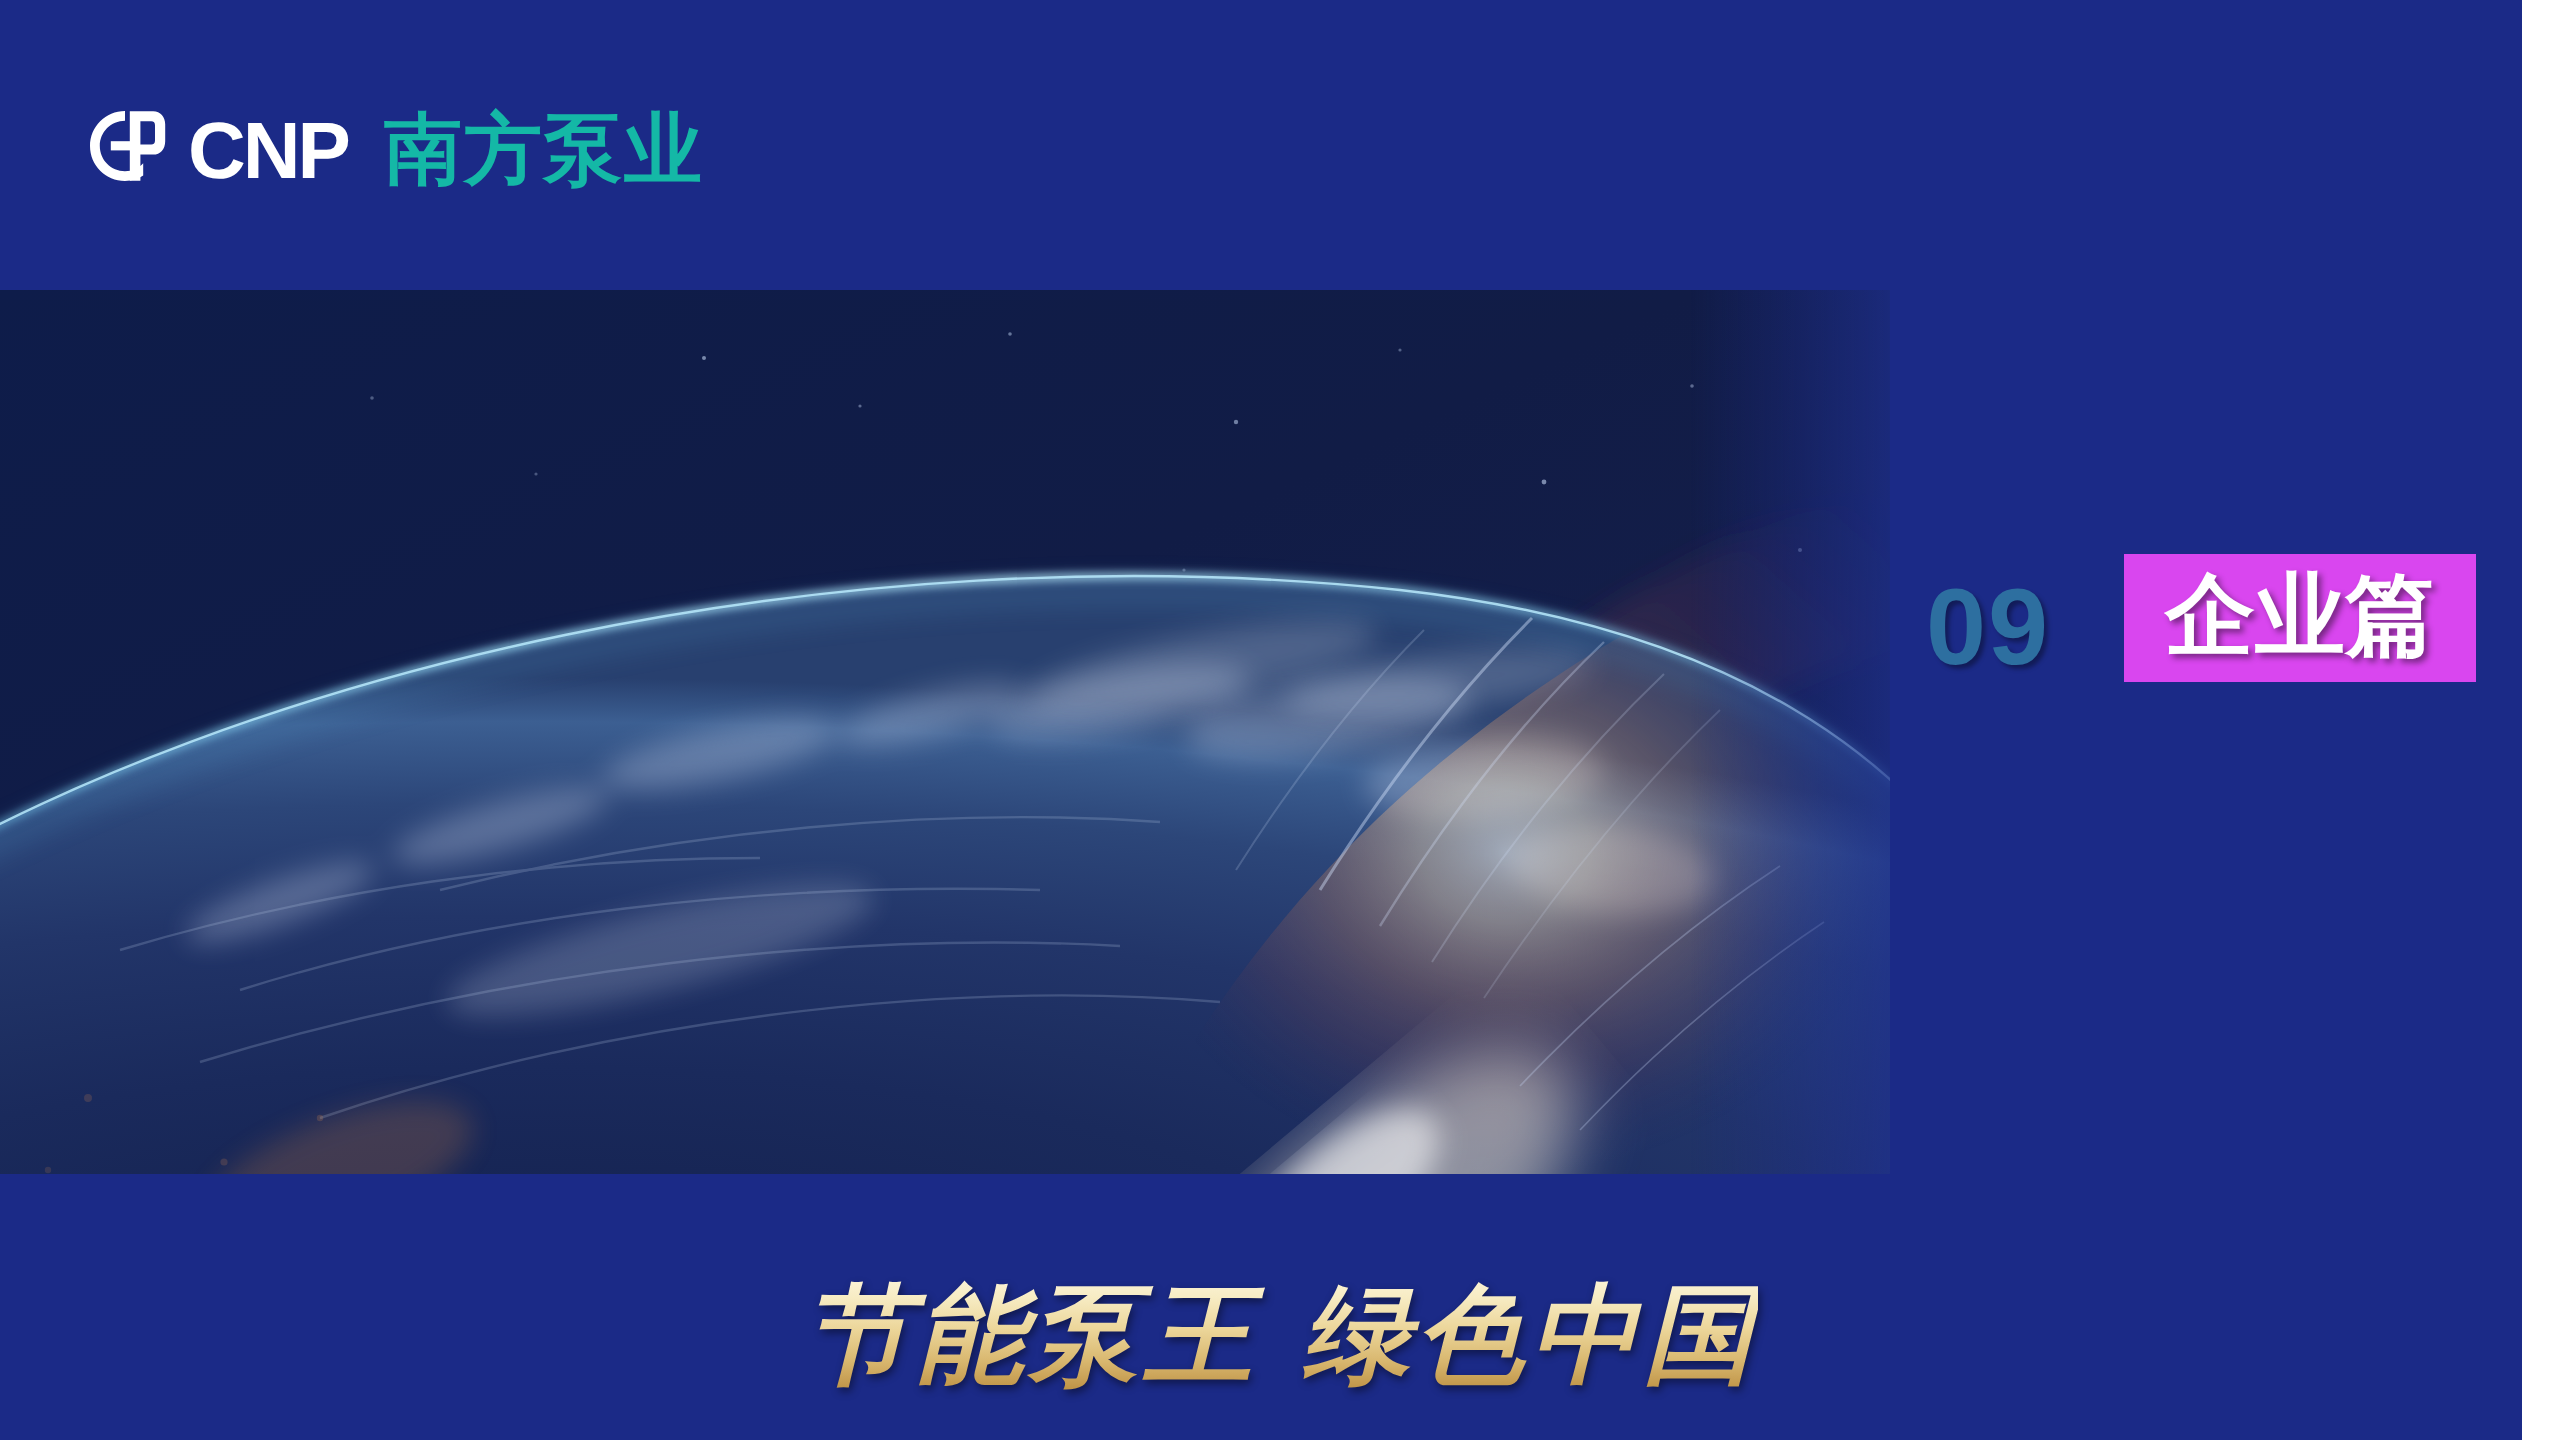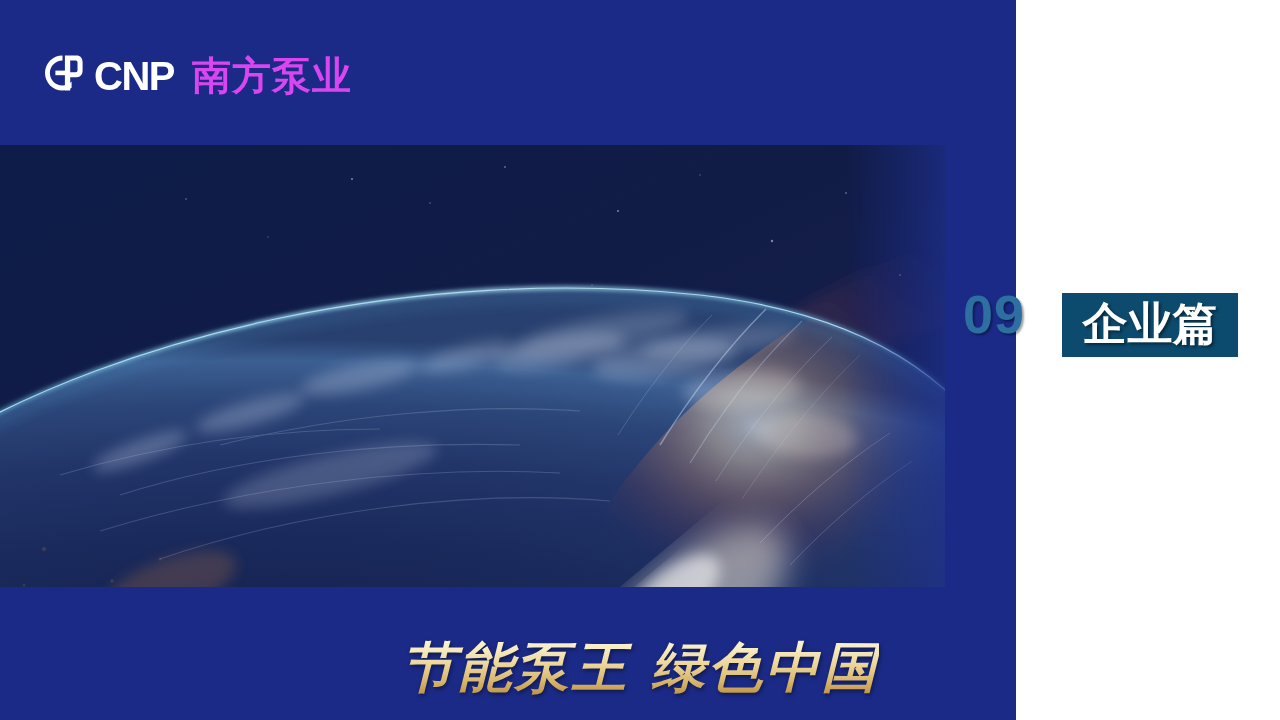--- a/index.html
+++ b/index.html
@@ -1,41 +1,41 @@
 <!DOCTYPE html>
 <html><head>
 <meta charset="utf-8">
 <style>
   * { margin:0; padding:0; box-sizing:border-box; }
   html, body {
     width:1280px; height:720px; overflow:hidden;
     font-family:"Liberation Sans", "DejaVu Sans", sans-serif;
   }
   #slide {
-    position:relative; width:1016px; height:720px;
+    position:relative; width:1261px; height:720px;
     background:#1b2a87;
   }
 
   
   #logo-bar {
     position:absolute; left:0; top:0; width:1280px; height:145px;
   }
   #logo {
     position:absolute; left:42px; top:52px;
     display:flex; align-items:center; gap:10px;
     height:48px;
   }
   #logo-mark { display:block; }
   #logo-cnp {
     color:#ffffff; font-size:40px; font-weight:bold;
     letter-spacing:-1.5px; line-height:44px;
     font-family:"Liberation Sans", sans-serif;
   }
   #logo-cn {
-    color:#d946ef; font-size:39px; font-weight:bold;
+    color:#14b8a6; font-size:39px; font-weight:bold;
     line-height:44px; letter-spacing:1px;
     margin-left:8px;
     font-family:"Liberation Sans","DejaVu Sans", sans-serif;
   }
 
   
   #photo {
     position:absolute; left:0; top:145px; width:945px; height:442px;
     overflow:hidden;
     background:#0a1333;
@@ -47,23 +47,23 @@
     position:absolute; left:945px; top:145px; width:335px; height:442px;
   }
   #section-number {
     position:absolute; left:18px; top:142px;
     font-size:54px; font-weight:bold; line-height:54px;
     color:#2d6fa0; letter-spacing:1px;
     text-shadow:2px 2px 2px rgba(0,0,0,.35);
     font-family:"Liberation Sans", sans-serif;
   }
   #section-title-wrap {
-    position:absolute; left:117px; top:148px;
+    position:absolute; left:117px; top:132px;
     width:176px; height:64px;
-    background:#0c4a6e;
+    background:#d946ef;
     display:flex; align-items:center; justify-content:center;
   }
   #section-title {
     color:#ffffff; font-size:45px; font-weight:bold;
     line-height:48px; letter-spacing:0px;
     text-shadow:2px 2px 3px rgba(0,0,0,.45);
     white-space:nowrap;
     font-family:"Liberation Sans","DejaVu Sans", sans-serif;
     transform:translateY(-1px);
   }

